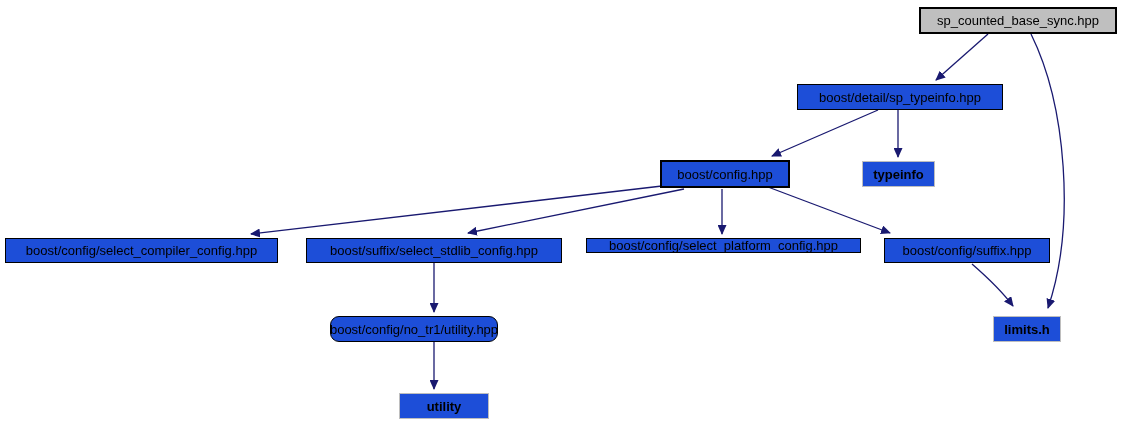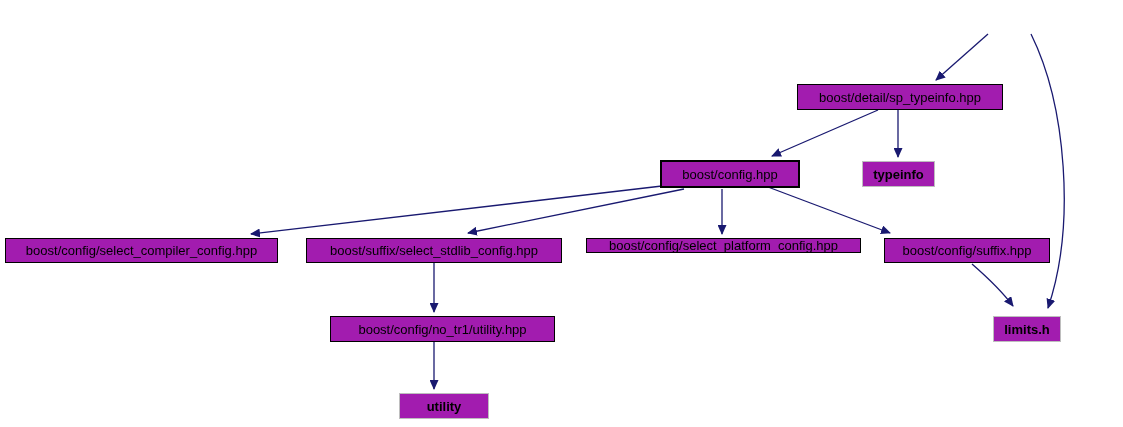--- a/index.html
+++ b/index.html
@@ -10,21 +10,21 @@
     background:#ffffff;
     font-family:"Liberation Sans", sans-serif;
     font-size:13px;
     color:#000000;
     overflow:hidden;
   }
   #edges{position:absolute;left:0;top:0;width:1123px;height:427px;}
   .node{
     position:absolute;
     box-sizing:border-box;
-    background:#a21caf;
+    background:#1d4ed8;
     border:1px solid #000000;
     display:flex;
     align-items:center;
     justify-content:center;
     white-space:nowrap;
     cursor:pointer;
   }
   .node.current{
     background:#bfbfbf;
     border:2px solid #000000;
@@ -57,34 +57,35 @@
       <path d="M662,186 L251,234" marker-end="url(#arrow)"></path>
       <path d="M684,189 L468,233" marker-end="url(#arrow)"></path>
       <path d="M722,189 L722,234" marker-end="url(#arrow)"></path>
       <path d="M768,187 L890,233" marker-end="url(#arrow)"></path>
       <path d="M434,263 L434,312" marker-end="url(#arrow)"></path>
       <path d="M972,264 C995,284 1004,294 1013,306" marker-end="url(#arrow)"></path>
       <path d="M434,342 L434,389" marker-end="url(#arrow)"></path>
     </g>
   </svg>
 
+  <div class="node current" style="left:919px;top:7px;width:198px;height:27px;">sp_counted_base_sync.hpp</div>
 
   <div class="node" style="left:797px;top:84px;width:206px;height:26px;">boost/detail/sp_typeinfo.hpp</div>
 
-  <div class="node emphasized" style="left:660px;top:160px;width:140px;height:28px;">boost/config.hpp</div>
+  <div class="node emphasized" style="left:660px;top:160px;width:130px;height:28px;">boost/config.hpp</div>
 
   <div class="node external" style="left:862px;top:161px;width:73px;height:26px;">typeinfo</div>
 
   <div class="node" style="left:5px;top:238px;width:273px;height:25px;">boost/config/select_compiler_config.hpp</div>
 
   <div class="node" style="left:306px;top:238px;width:256px;height:25px;">boost/suffix/select_stdlib_config.hpp</div>
 
   <div class="node" style="left:586px;top:238px;width:275px;height:15px;">boost/config/select_platform_config.hpp</div>
 
   <div class="node" style="left:884px;top:238px;width:166px;height:25px;">boost/config/suffix.hpp</div>
 
-  <div class="node" style="left:330px;top:316px;width:225px;height:26px;">boost/config/no_tr1/utility.hpp</div>
+  <div class="node" style="left:330px;top:316px;width:168px;height:26px;border-radius:9px;">boost/config/no_tr1/utility.hpp</div>
 
   <div class="node external" style="left:993px;top:316px;width:68px;height:26px;">limits.h</div>
 
   <div class="node external" style="left:399px;top:393px;width:90px;height:26px;">utility</div>
 
 </div>
 
 </body></html>

